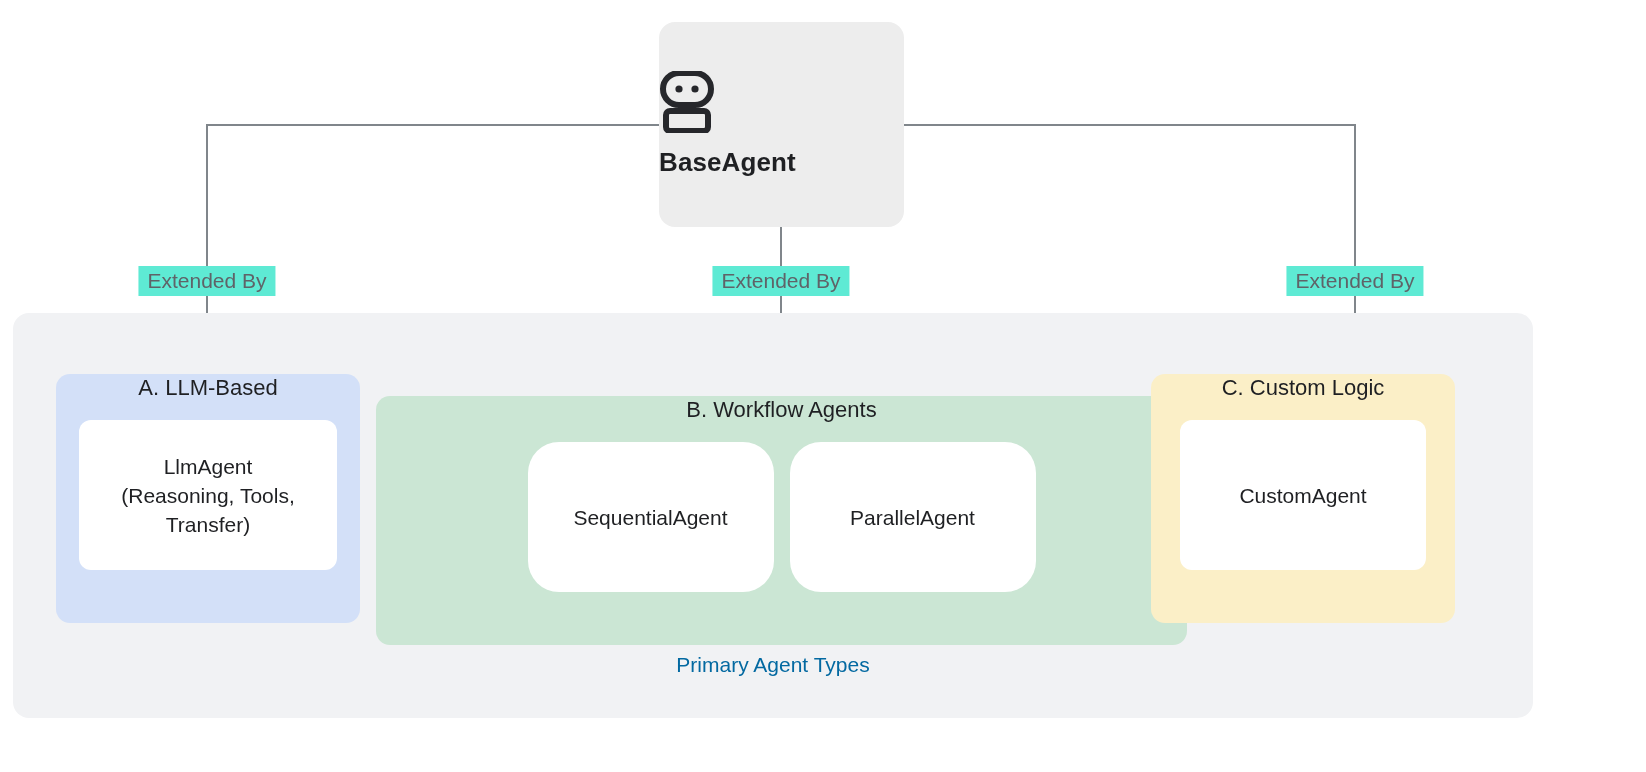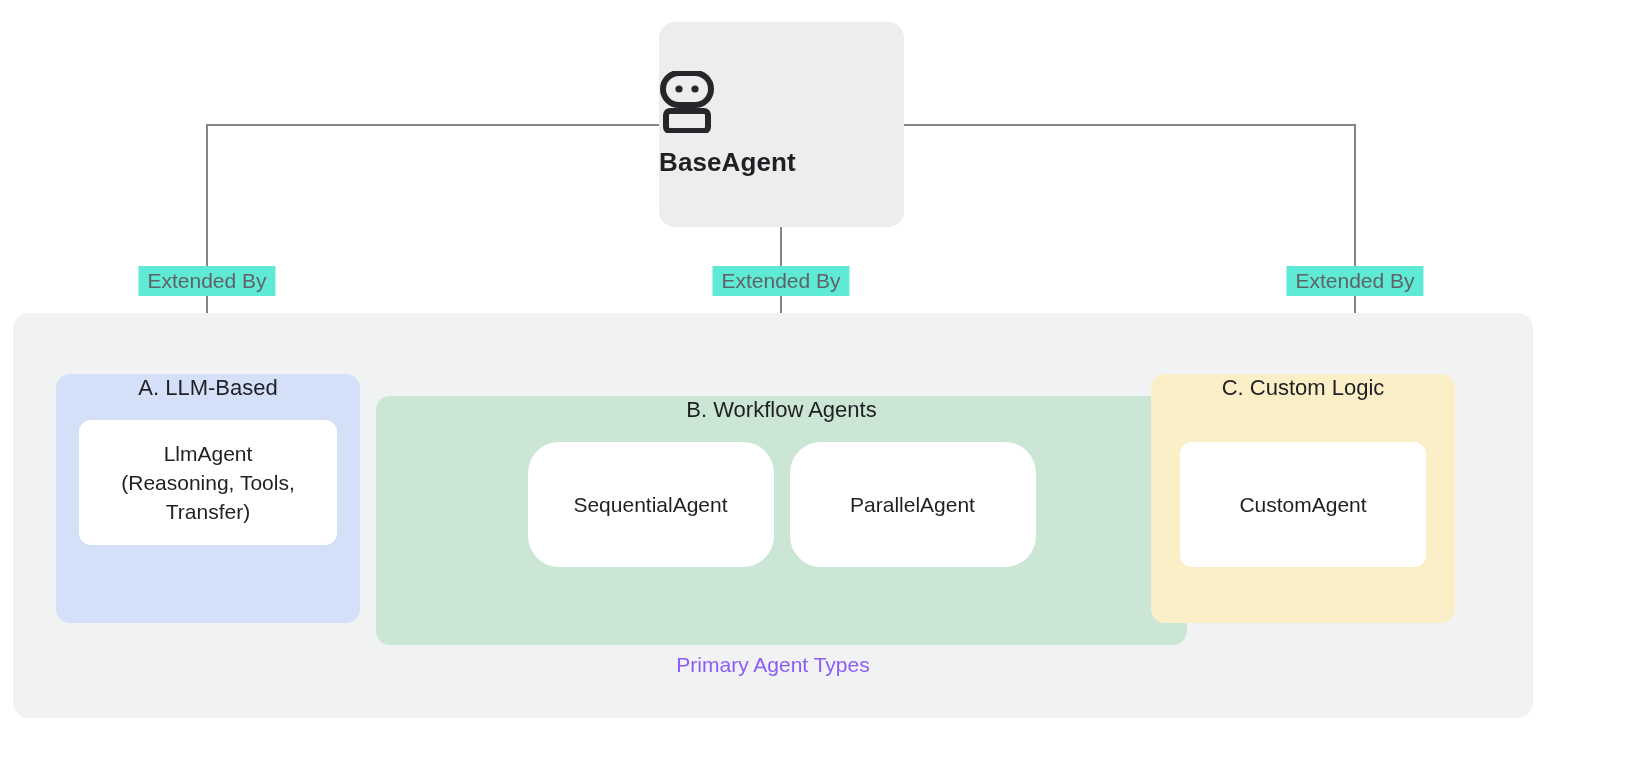--- a/index.html
+++ b/index.html
@@ -81,21 +81,21 @@
     border-radius: 16px;
     box-sizing: border-box;
   }
   #primary-caption {
     position: absolute;
     left: 0;
     right: 0;
     top: 340px;
     text-align: center;
     font-size: 21px;
-    color: #8b5cf6;
+    color: #0369a1;
   }
 
   
   .group {
     position: absolute;
     border-radius: 14px;
     box-sizing: border-box;
   }
   .group-title {
     text-align: center;
@@ -116,21 +116,21 @@
     background: #ffffff;
     border-radius: 12px;
     display: flex;
     align-items: center;
     justify-content: center;
     text-align: center;
     font-size: 21px;
     color: #1f2023;
     line-height: 29px;
     box-sizing: border-box;
-    height: 125px;
+    height: 150px;
   }
 
   
   #group-llm {
     left: 56px;
     top: 374px;
     width: 304px;
     height: 249px;
     background: #d3e0f8;
   }
@@ -147,21 +147,21 @@
   #group-workflow .card { width: 246px; border-radius: 31px; }
 
   
   #group-custom {
     left: 1151px;
     top: 374px;
     width: 304px;
     height: 249px;
     background: #fbefc7;
   }
-  #group-custom .card { width: 246px; margin-top: 22px; }
+  #group-custom .card { width: 246px; }
 </style>
 </head>
 <body>
 
 <div id="stage">
 
   <svg id="connectors" viewBox="0 0 1646 772" width="1646" height="772">
     <g fill="none" stroke="#80868b" stroke-width="2">
 
       <path d="M 659 125 L 207 125 L 207 352"></path>

